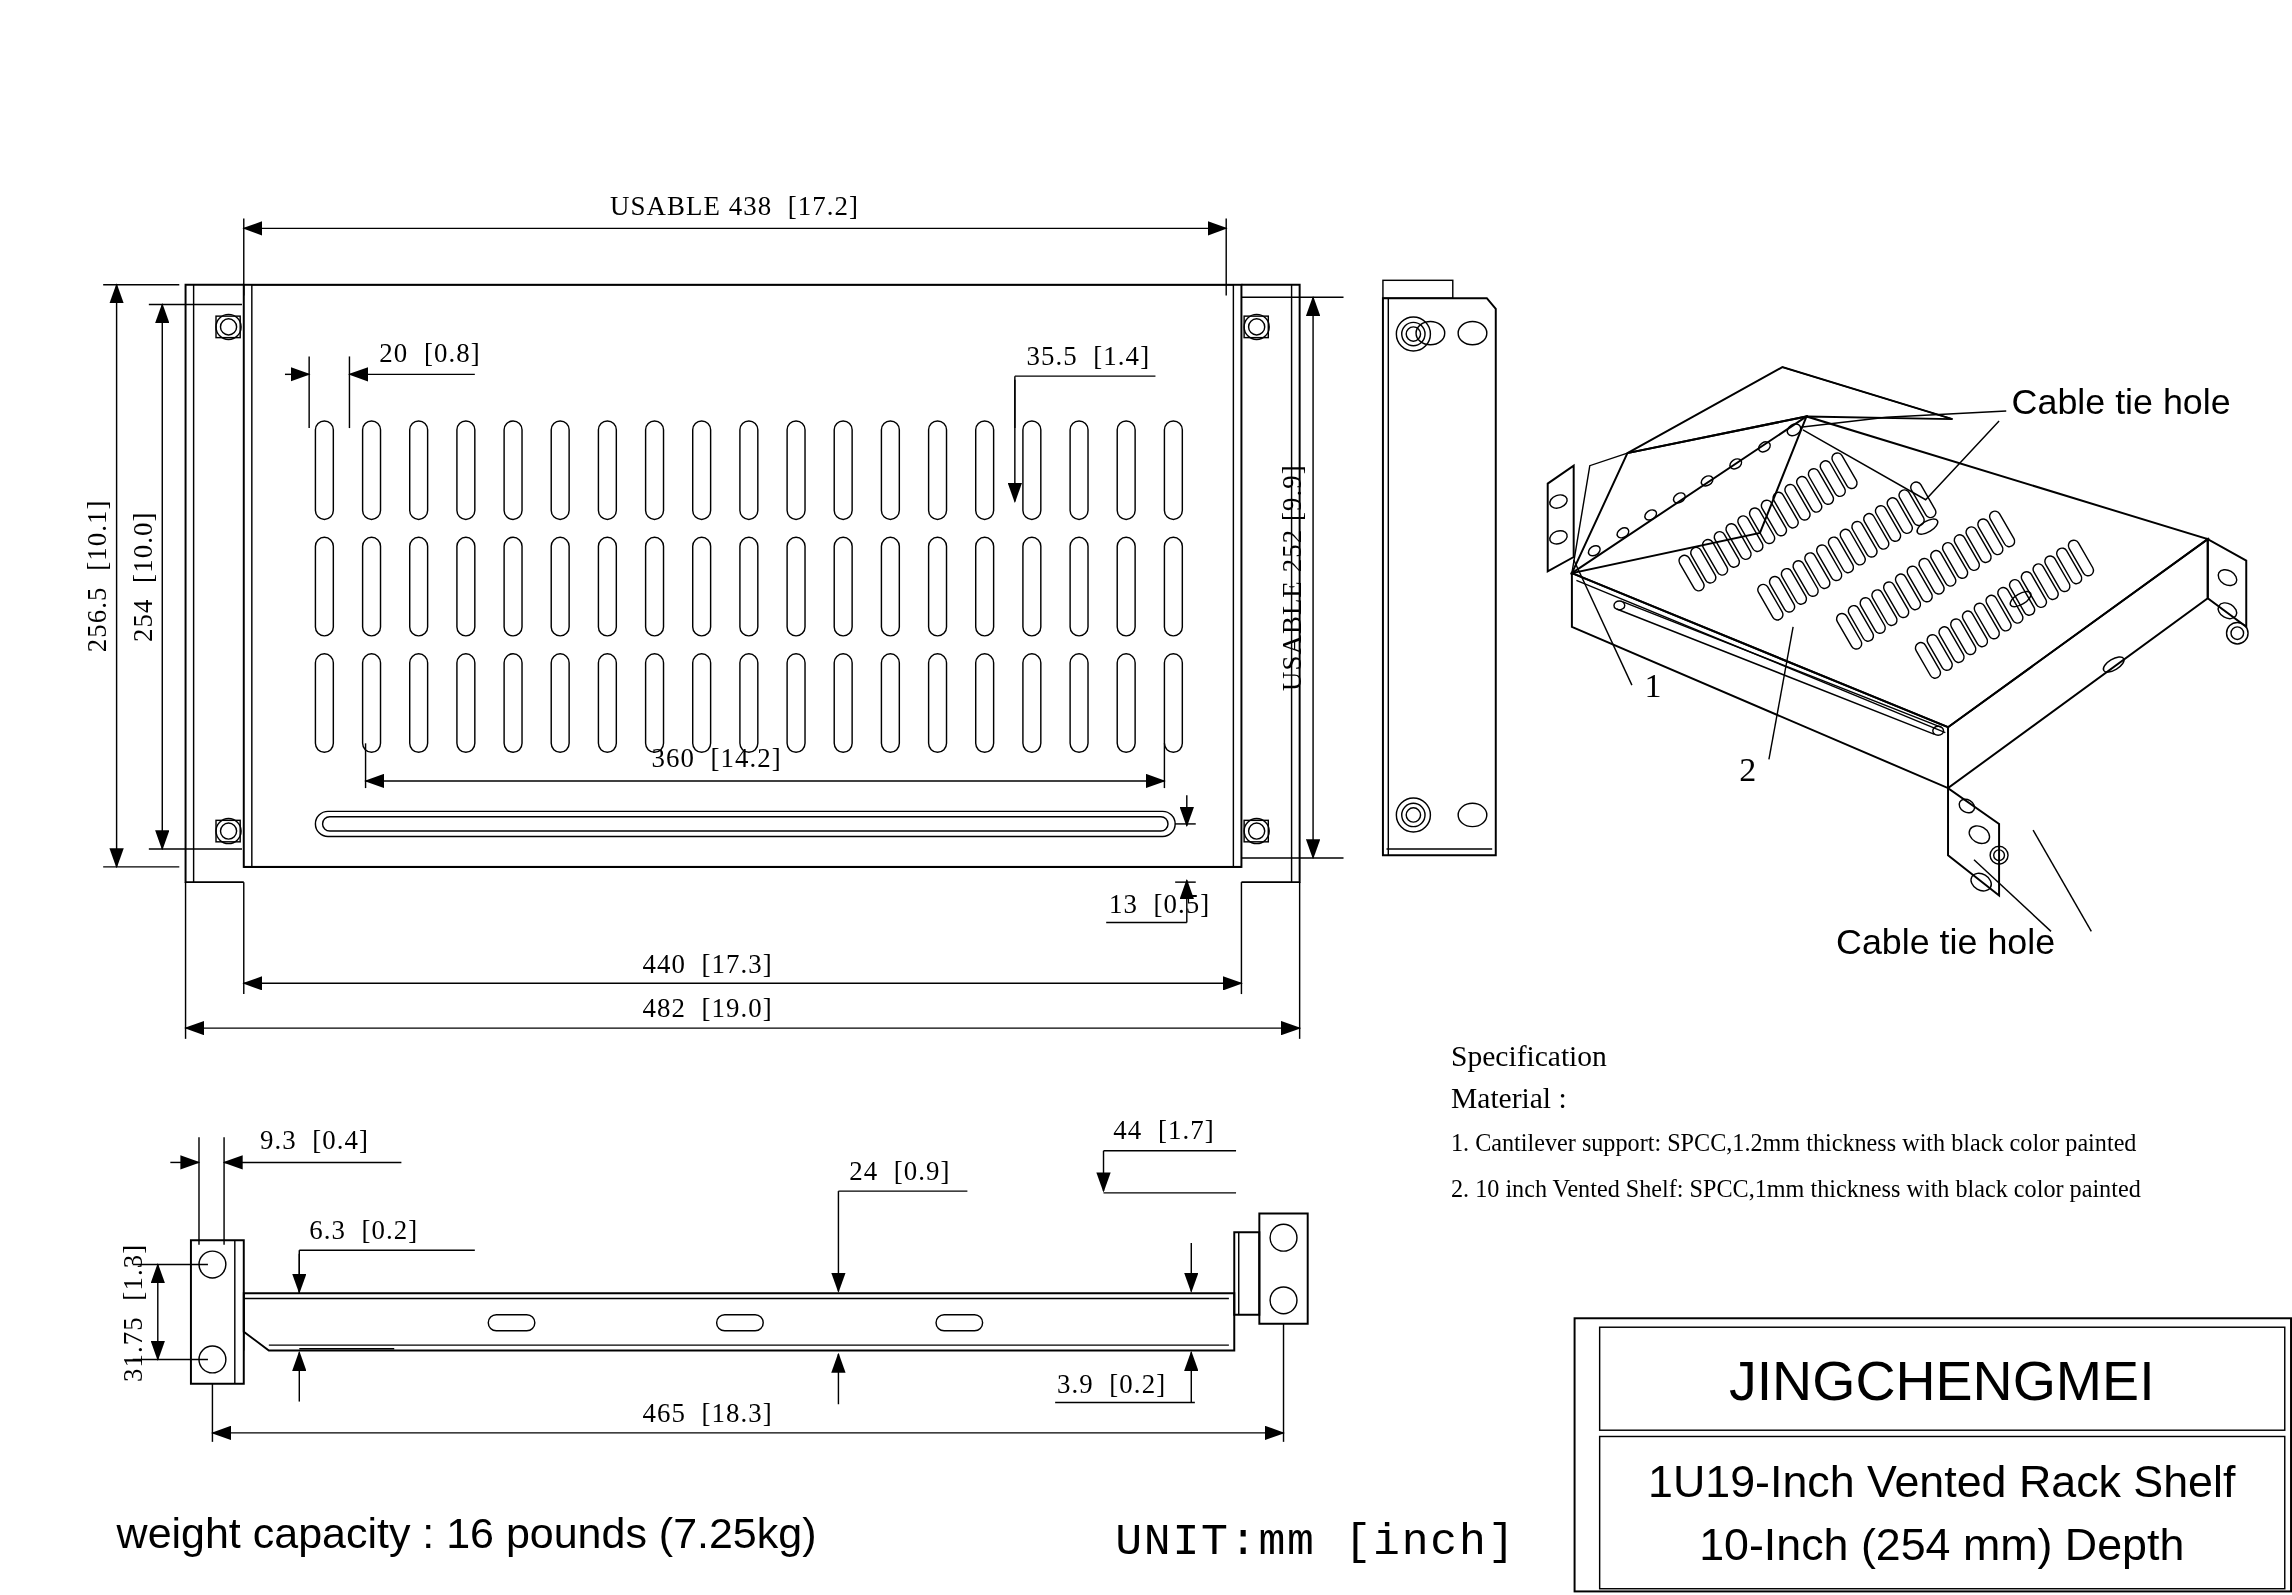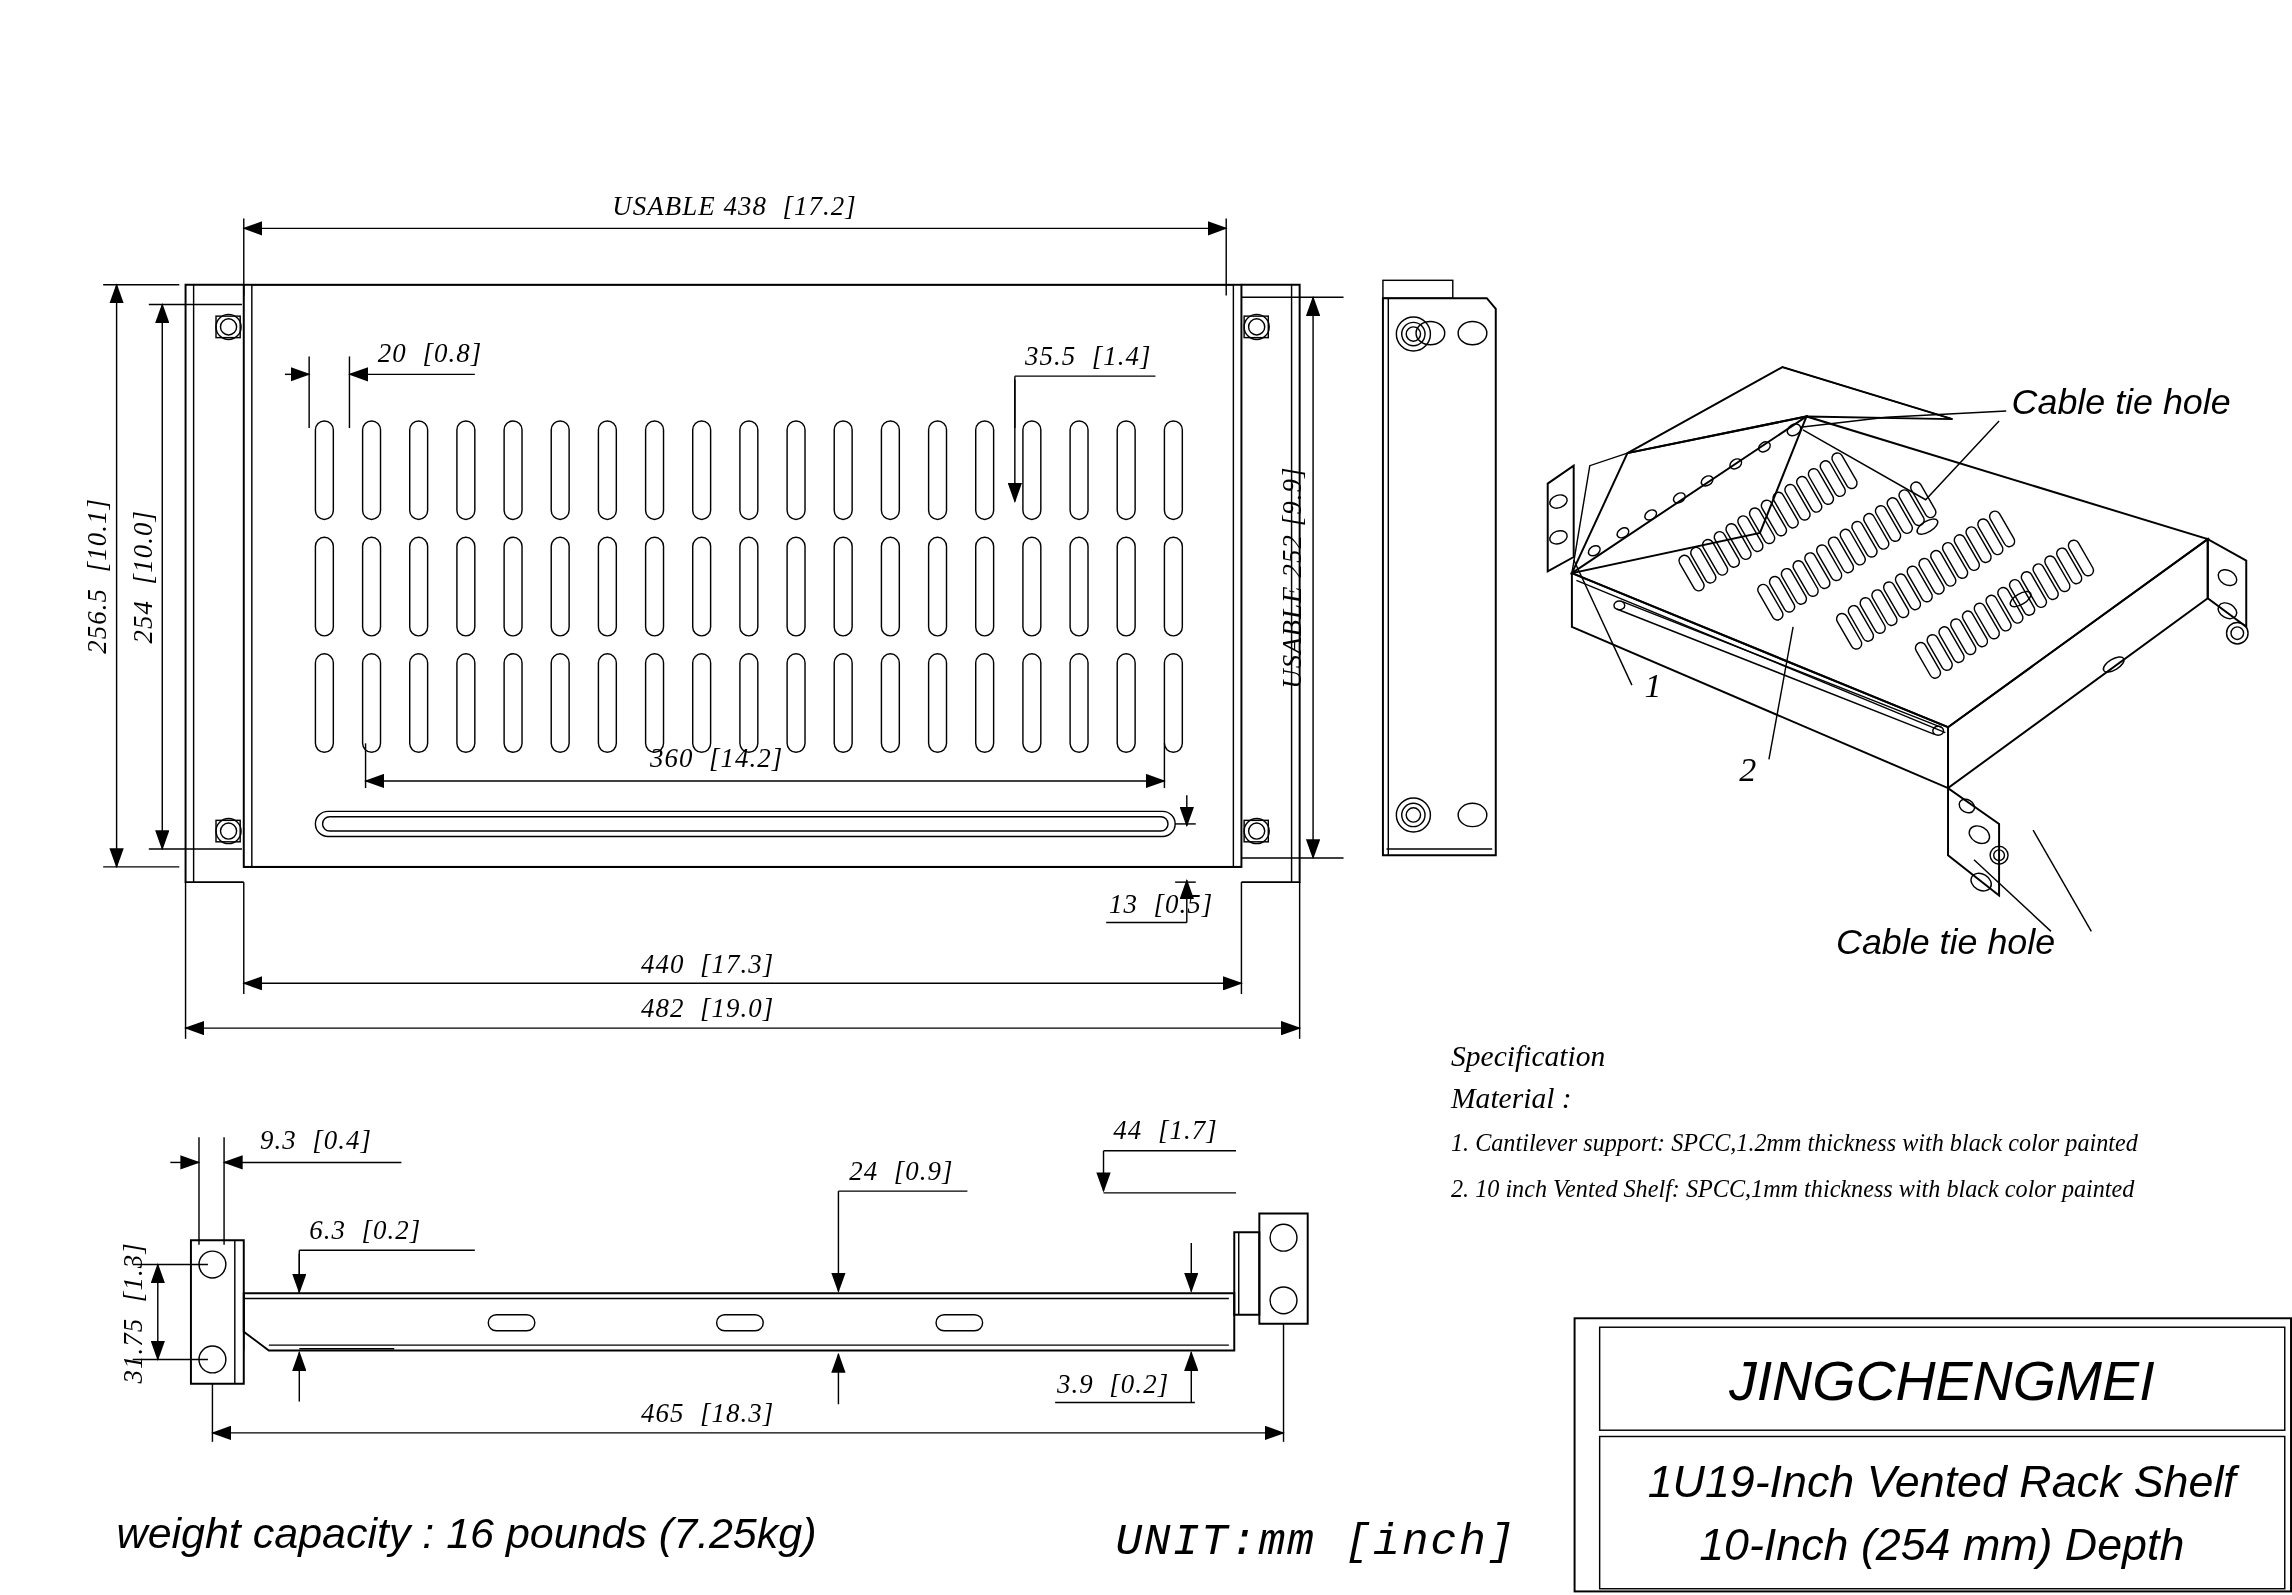--- a/index.html
+++ b/index.html
@@ -1,20 +1,20 @@
 <!DOCTYPE html>
 <html style="font-size:14.3px"><head>
 <meta charset="utf-8">
 <style>
   html,body{margin:0;padding:0;background:#fff;}
   body{
     width:2293px;height:1595px;position:relative;overflow:hidden;
     font-family:"Liberation Serif",serif;color:#000;
   }
-  .stage{position:absolute;inset:0;font-style:italic;}
+  .stage{position:absolute;inset:0;}
   svg{display:block;}
   .dimtxt{
     font-family:"Liberation Serif",serif;
     font-size:30px; letter-spacing:1.2px; fill:#000;
     white-space:pre;
   }
   .spec-title{font-family:"Liberation Serif",serif;font-size:33px;fill:#000;}
   .spec-line{font-family:"Liberation Serif",serif;font-size:27px;fill:#000;}
   .callout{font-family:"Liberation Sans",sans-serif;font-size:40px;fill:#000;}
   .callnum{font-family:"Liberation Serif",serif;font-size:38px;fill:#000;}

